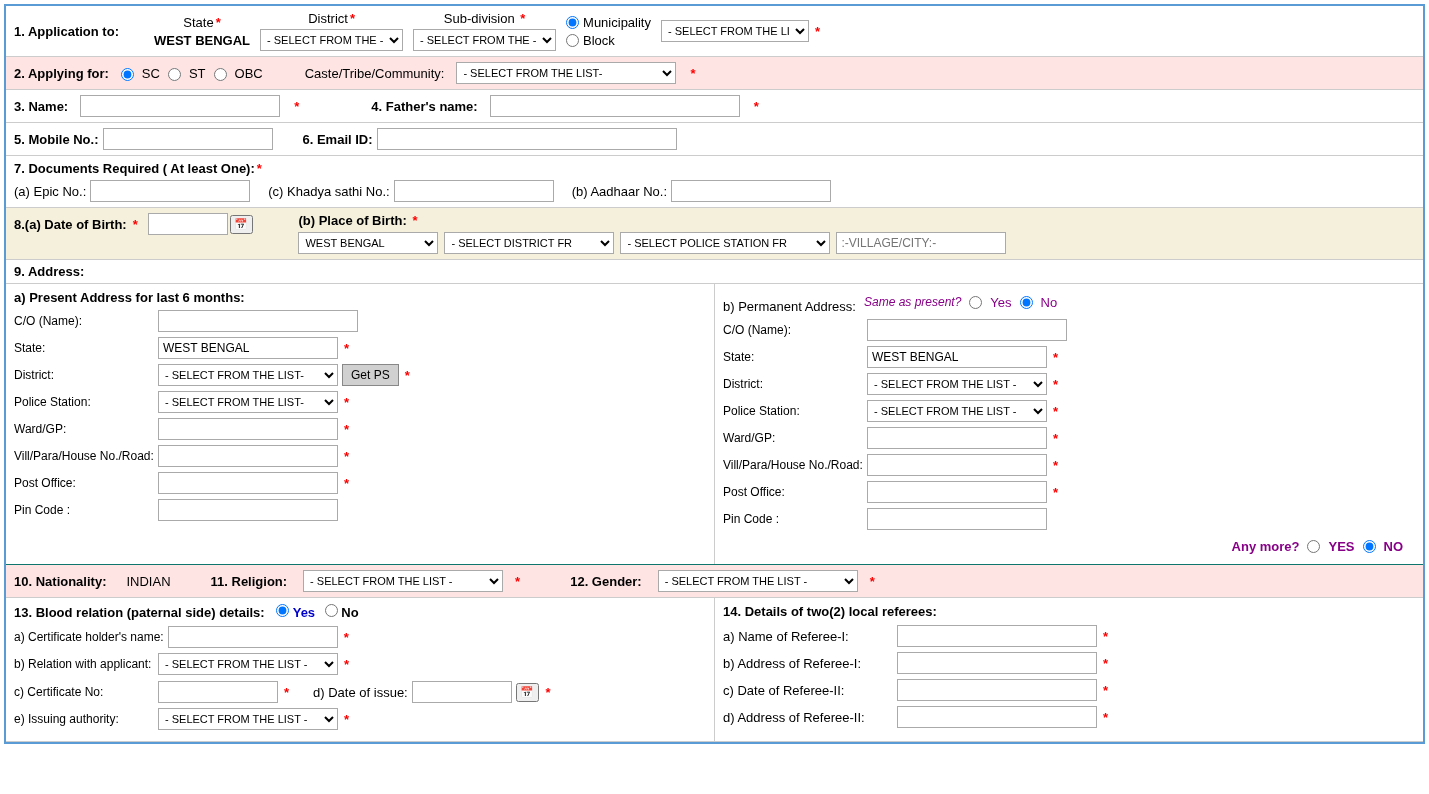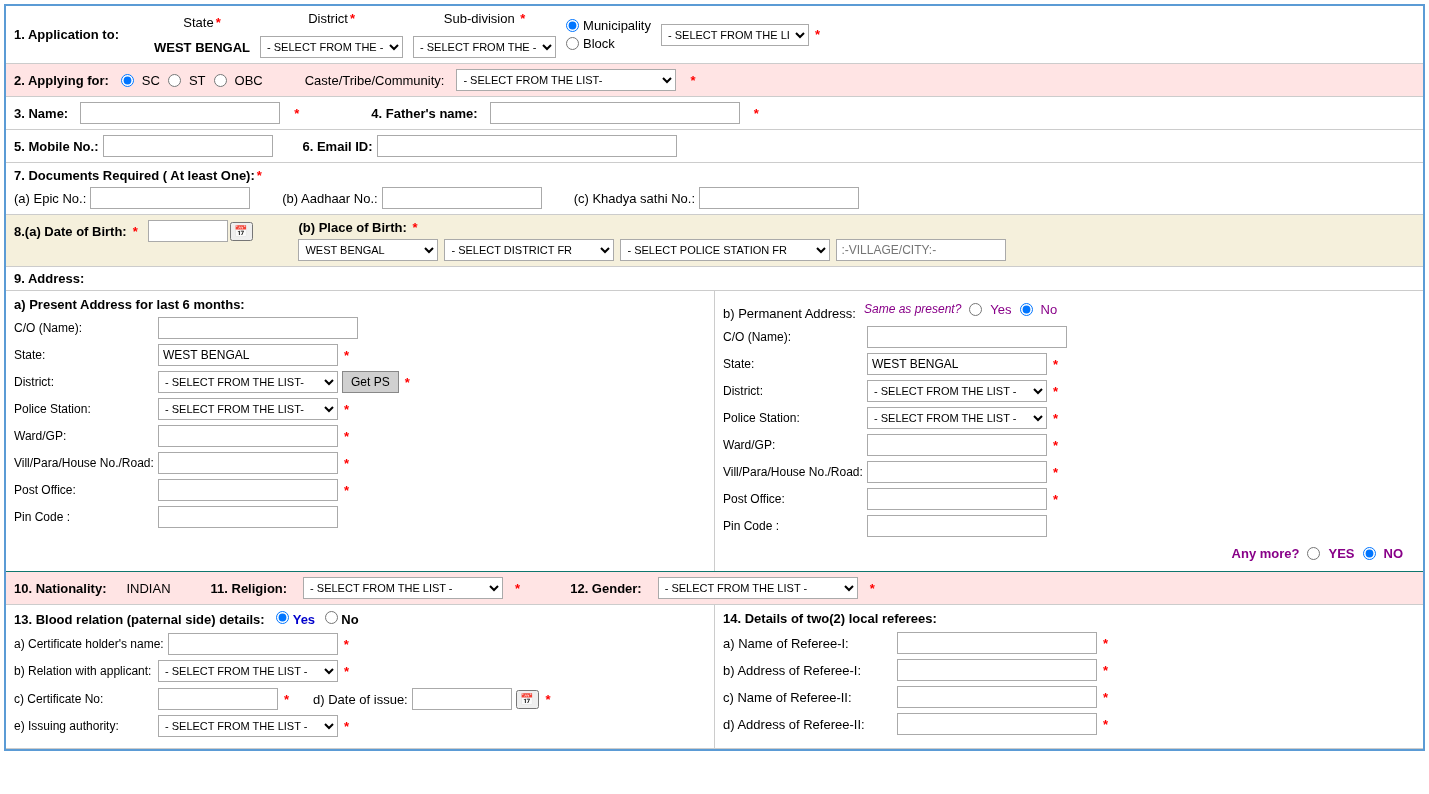--- a/index.html
+++ b/index.html
@@ -34,21 +34,21 @@
     .sec1 {
       display: flex;
       align-items: center;
       padding: 5px 8px;
       border-bottom: 1px solid #ccc;
       background: #fff;
       gap: 10px;
       flex-wrap: wrap;
     }
     .sec1-app { font-weight: bold; font-size: 13px; min-width: 130px; }
-    .sec1-group { display: flex; flex-direction: column; align-items: center; gap: 10px; }
+    .sec1-group { display: flex; flex-direction: column; align-items: center; gap: 3px; }
     .sec1-group .sublabel { font-weight: bold; font-size: 13px; }
     .radio-group { display: flex; flex-direction: column; gap: 3px; }
     .radio-row { display: flex; align-items: center; gap: 4px; }
 
     
     .sec2 {
       display: flex;
       align-items: center;
       padding: 5px 8px;
       border-bottom: 1px solid #ccc;
@@ -81,21 +81,21 @@
       flex-wrap: wrap;
     }
 
     
     .sec7 {
       padding: 5px 8px;
       border-bottom: 1px solid #ccc;
       background: #fff;
     }
     .sec7-title { font-weight: bold; margin-bottom: 4px; }
-    .sec7-row { display: flex; align-items: flex-start; gap: 32px; flex-wrap: wrap; }
+    .sec7-row { display: flex; align-items: flex-start; gap: 18px; flex-wrap: wrap; }
 
     
     .sec8 {
       display: flex;
       align-items: flex-start;
       padding: 5px 8px;
       border-bottom: 1px solid #ccc;
       background: #f5f0dc;
       gap: 16px;
       flex-wrap: wrap;
@@ -228,21 +228,21 @@
     <div style="display:flex;align-items:center;gap:4px;">
       <select style="width:148px;">
         <option>- SELECT FROM THE LIS'</option>
       </select>
       <span class="required">*</span>
     </div>
   </div>
 
   <div class="sec2">
     <span class="field-label">2. Applying for:</span>
-    <div style="display:flex;align-items:center;gap:8px;">
+    <div style="display:flex;align-items:flex-end;gap:8px;">
       <input type="radio" name="applying-for" checked="" style="">
       <span>SC</span>
       <input type="radio" name="applying-for" style="">
       <span>ST</span>
       <input type="radio" name="applying-for" style="">
       <span>OBC</span>
     </div>
     <span style="margin-left:30px;">Caste/Tribe/Community:</span>
     <select style="width:220px;">
       <option>- SELECT FROM THE LIST-</option>
@@ -273,25 +273,25 @@
   <div class="sec7">
     <div class="sec7-title">
       <span>7. Documents Required ( At least One):</span><span class="required">*</span>
     </div>
     <div class="sec7-row">
       <div class="field-group">
         <span>(a) Epic No.:</span>
         <input type="text" style="width: 160px;">
       </div>
       <div class="field-group">
+        <span>(c) Khadya sathi No.:</span>
+        <input type="text" style="width: 160px;">
+      </div>
+      <div class="field-group">
         <span>(b) Aadhaar No.:</span>
-        <input type="text" style="width: 160px;">
-      </div>
-      <div class="field-group">
-        <span>(c) Khadya sathi No.:</span>
         <input type="text" style="width: 160px;">
       </div>
     </div>
   </div>
 
   <div class="sec8">
     <div class="sec8-dob">
       <span class="field-label">8.(a) Date of Birth:</span>
       <span class="required">*</span>
       <div style="display:flex;align-items:center;gap:2px;margin-left:6px;">
@@ -494,21 +494,21 @@
         <span style="min-width:170px;">a) Name of Referee-I:</span>
         <input type="text" style="width: 200px;">
         <span class="required">*</span>
       </div>
       <div class="addr-row">
         <span style="min-width:170px;">b) Address of Referee-I:</span>
         <input type="text" style="width: 200px;">
         <span class="required">*</span>
       </div>
       <div class="addr-row">
-        <span style="min-width:170px;">c) Name of Referee-II:</span>
+        <span style="min-width:170px;">c) Date of Referee-II:</span>
         <input type="text" style="width: 200px;">
         <span class="required">*</span>
       </div>
       <div class="addr-row">
         <span style="min-width:170px;">d) Address of Referee-II:</span>
         <input type="text" style="width: 200px;">
         <span class="required">*</span>
       </div>
     </div>
   </div>

